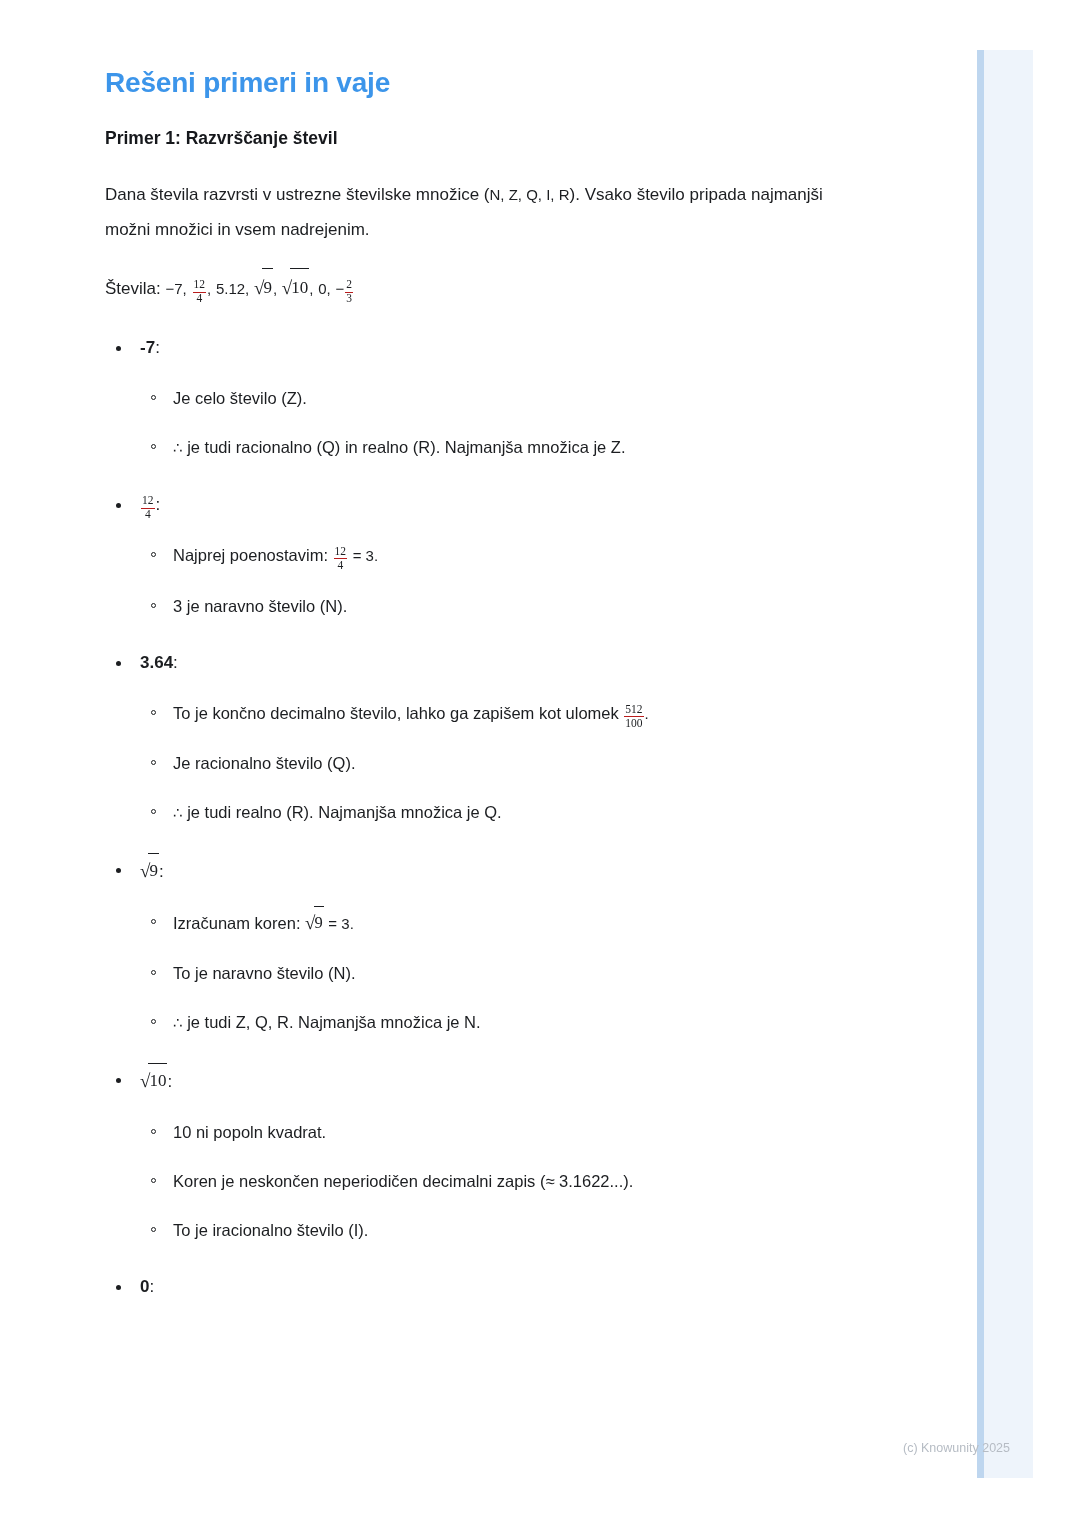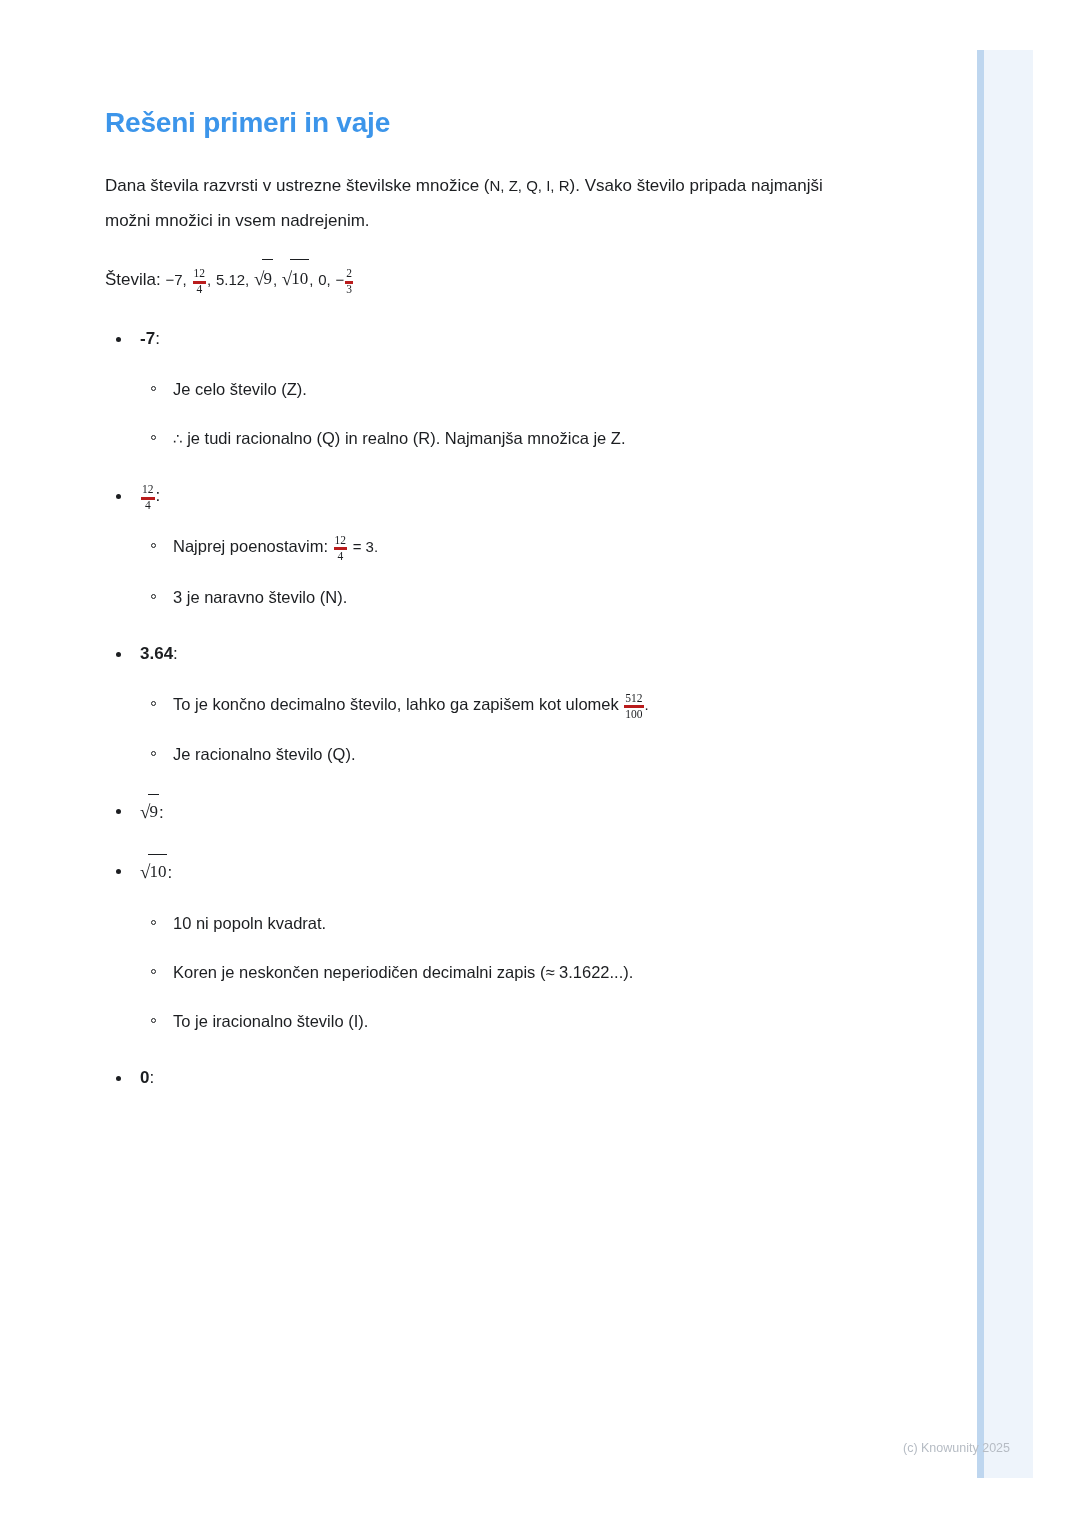--- a/index.html
+++ b/index.html
@@ -35,21 +35,20 @@
     background: #bed6ef;
   }
 
   
   #doc {
     position: absolute;
     left: 0;
     top: 0;
     width: 960px;
     padding: 16px;
-    margin-top: 40px;
   }
 
   .page-title {
     margin: 0;
     padding: 50px 0 0 89px;
     font-size: 28px;
     line-height: 34px;
     font-weight: 700;
     letter-spacing: -0.2px;
     color: #3c95ea;
@@ -87,21 +86,21 @@
     vertical-align: -0.48em;
     text-align: center;
     font-family: "Liberation Serif", "DejaVu Serif", serif;
     line-height: 1.02;
     margin: 0 1px;
   }
   .frac .num {
     display: block;
     font-size: 11.5px;
     padding: 0 1px 0.5px 1px;
-    border-bottom: 3px solid #b91c1c;
+    border-bottom: 1px solid #b91c1c;
   }
   .frac .den {
     display: block;
     font-size: 11.5px;
     padding: 0.5px 1px 0 1px;
   }
 
   
   .rad {
     display: inline-block;
@@ -186,20 +185,21 @@
 </head>
 <body>
 
 <div id="side-panel"></div>
 <div id="side-scroll-track"></div>
 
 <div id="doc">
 
   <h1 class="page-title">Rešeni primeri in vaje</h1>
 
+  <h2 class="section-title">Primer 1: Razvrščanje števil</h2>
 
   <p class="para">
     <span>Dana števila razvrsti v ustrezne številske množice (</span><span class="m">N, Z, Q, I, R</span><span>). Vsako število pripada najmanjši možni množici in vsem nadrejenim.</span>
   </p>
 
   <p class="para tight">
     <span>Števila:</span>
     <span class="m">−7,</span>
     <span class="frac"><span class="num">12</span><span class="den">4</span></span><span class="m">,</span>
     <span class="m">5.12,</span>
@@ -214,22 +214,27 @@
           <li class="item2"><span>Je celo število (Z).</span></li>
           <li class="item2"><span class="m">∴</span> <span>je tudi racionalno (Q) in realno (R). Najmanjša množica je Z.</span></li>
         </ul></li>
       <li class="item1"><span class="frac"><span class="num">12</span><span class="den">4</span></span><span>:</span><ul class="lvl2 sub-wrap">
           <li class="item2"><span>Najprej poenostavim:</span> <span class="frac"><span class="num">12</span><span class="den">4</span></span> <span class="m">= 3.</span></li>
           <li class="item2"><span>3 je naravno število (N).</span></li>
         </ul></li>
       <li class="item1"><span class="lbl-bold">3.64</span><span>:</span><ul class="lvl2 sub-wrap">
           <li class="item2"><span>To je končno decimalno število, lahko ga zapišem kot ulomek</span> <span class="frac"><span class="num">512</span><span class="den">100</span></span><span class="m">.</span></li>
           <li class="item2"><span>Je racionalno število (Q).</span></li>
-        </ul></li>
-      <li class="item1"><span class="rad"><span class="sign">√</span><span class="body">9</span></span><span>:</span></li>
+          <li class="item2"><span class="m">∴</span> <span>je tudi realno (R). Najmanjša množica je Q.</span></li>
+        </ul></li>
+      <li class="item1"><span class="rad"><span class="sign">√</span><span class="body">9</span></span><span>:</span><ul class="lvl2 sub-wrap">
+          <li class="item2"><span>Izračunam koren:</span> <span class="rad"><span class="sign">√</span><span class="body">9</span></span> <span class="m">= 3.</span></li>
+          <li class="item2"><span>To je naravno število (N).</span></li>
+          <li class="item2"><span class="m">∴</span> <span>je tudi Z, Q, R. Najmanjša množica je N.</span></li>
+        </ul></li>
       <li class="item1"><span class="rad"><span class="sign">√</span><span class="body">10</span></span><span>:</span><ul class="lvl2 sub-wrap">
           <li class="item2"><span>10 ni popoln kvadrat.</span></li>
           <li class="item2"><span>Koren je neskončen neperiodičen decimalni zapis (≈ 3.1622...).</span></li>
           <li class="item2"><span>To je iracionalno število (I).</span></li>
         </ul></li>
       <li class="item1"><span class="lbl-bold">0</span><span>:</span></li>
     </ul>
 
 </div>
 

